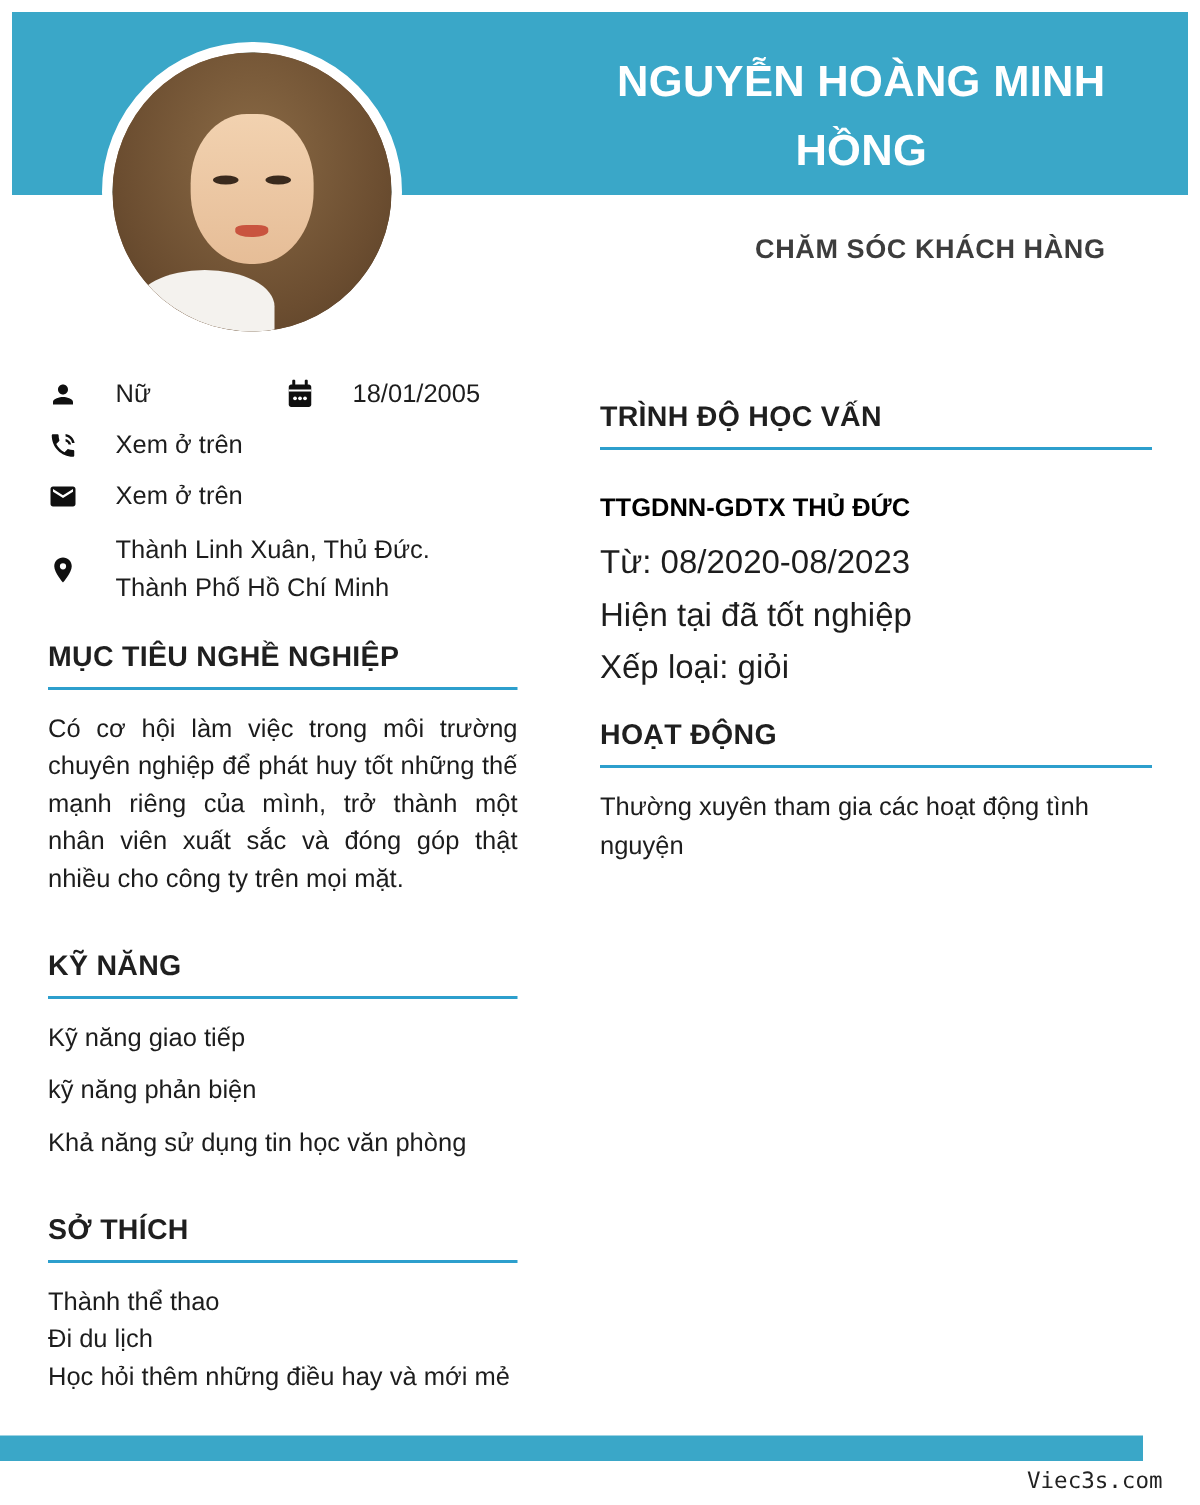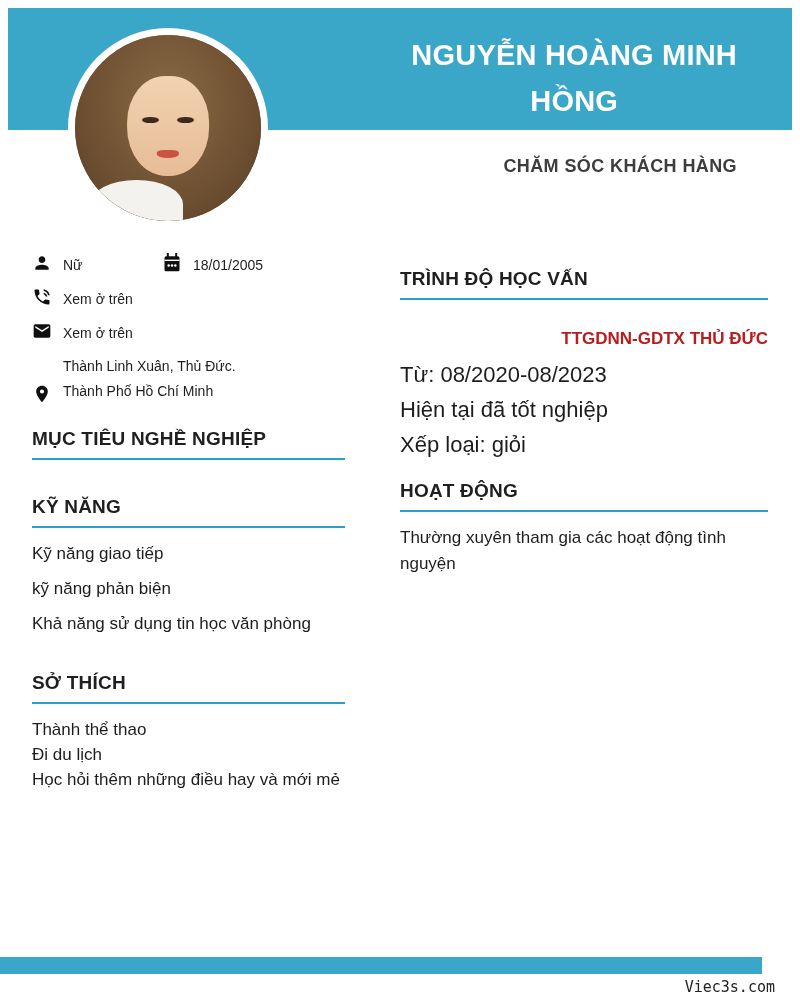--- a/index.html
+++ b/index.html
@@ -41,36 +41,36 @@
   .photo .eye.l{left:36%;} .photo .eye.r{right:36%;}
   .photo .lips{position:absolute;left:50%;top:62%;width:12%;height:4%;transform:translateX(-50%);
     background:#c9543f;border-radius:40% 40% 60% 60%;}
   .photo .shirt{position:absolute;left:8%;bottom:-4%;width:50%;height:26%;
     background:#f4f2ee;border-radius:50% 50% 0 0;}
   
   .content{position:absolute;left:32px;top:252px;width:736px;display:flex;gap:55px;z-index:2;}
   .col-left{width:313px;flex:none;}
   .col-right{flex:1;padding-top:16px;}
   
-  .info-row{display:flex;align-items:flex-end;gap:11px;margin-bottom:13px;font-size:14px;}
+  .info-row{display:flex;align-items:center;gap:25px;margin-bottom:13px;font-size:17px;}
   .info-row svg{width:20px;height:20px;flex:none;margin-top:1px;}
   .gender-cell{width:88px;flex:none;}
   .addr{line-height:25px;}
   
   h2{
     font-size:19px;font-weight:bold;color:#1f1f1f;margin:0 0 13px 0;
     padding-bottom:8px;border-bottom:2px solid var(--line,#2d9fcd);letter-spacing:.2px;
   }
   .sec-l{margin-top:36px;} .sec-l.first{margin-top:24px;}
   .sec-r{margin-top:24px;} .sec-r.first{margin-top:0;}
   .para{font-size:17px;line-height:25px;text-align:justify;color:#1c1c1c;}
   .skill-item{font-size:17px;line-height:25px;margin-bottom:10px;}
   .hobby-item{font-size:17px;line-height:25px;}
   .entry{margin-top:26px;}
-  .entry-title{font-size:17px;font-weight:bold;line-height:26px;margin-bottom:12px;color:#b91c1c;text-align:right;}
+  .entry-title{font-size:17px;font-weight:bold;line-height:26px;margin-bottom:12px;color:#000000;}
   .entry-line{font-size:22px;line-height:22px;margin-bottom:13px;}
   .act-text{font-size:17px;line-height:26px;margin-top:6px;}
   
   .footer-bar{position:absolute;left:0;top:957px;width:762px;height:17px;background:var(--banner,#3aa7c8);}
   .watermark{
     position:absolute;right:25px;top:978px;
     font-family:"DejaVu Sans Mono","Liberation Mono",monospace;font-size:15px;color:#222;text-align:right;
   }
   svg{fill:#101010;}
 </style>
@@ -132,20 +132,21 @@
           </svg>
         <span class="addr">
           <span>Thành Linh Xuân, Thủ Đức.</span><br>
           <span>Thành Phố Hồ Chí Minh</span>
         </span>
       </div>
     </div>
 
     <div class="sec-l first">
       <h2>MỤC TIÊU NGHỀ NGHIỆP</h2>
+      <div class="para">Có cơ hội làm việc trong môi trường chuyên nghiệp để phát huy tốt những thế mạnh riêng của mình, trở thành một nhân viên xuất sắc và đóng góp thật nhiều cho công ty trên mọi mặt.</div>
     </div>
 
     <div class="sec-l">
       <h2>KỸ NĂNG</h2>
       <div class="skill-item">Kỹ năng giao tiếp</div>
       <div class="skill-item">kỹ năng phản biện</div>
       <div class="skill-item">Khả năng sử dụng tin học văn phòng</div>
     </div>
 
     <div class="sec-l">

